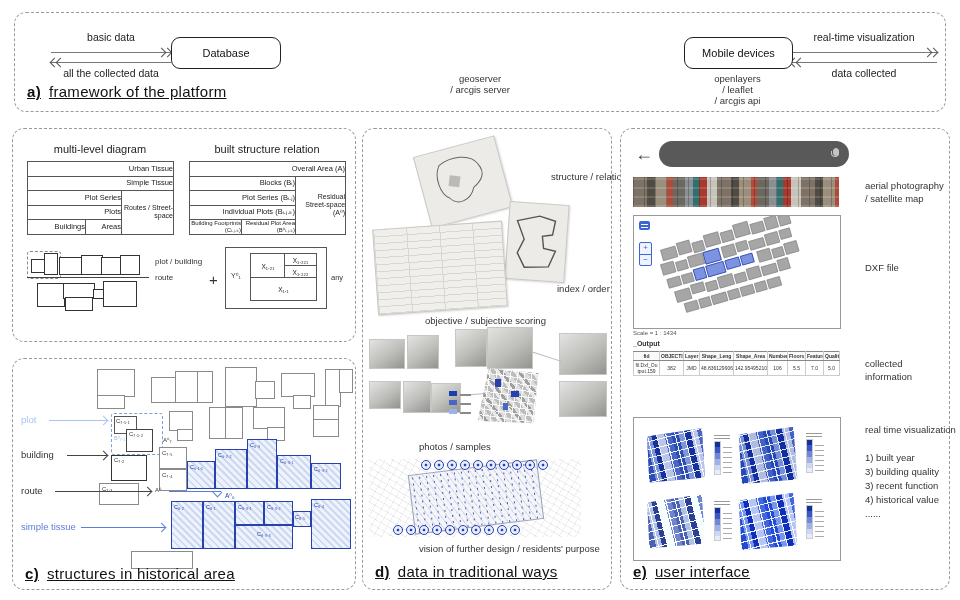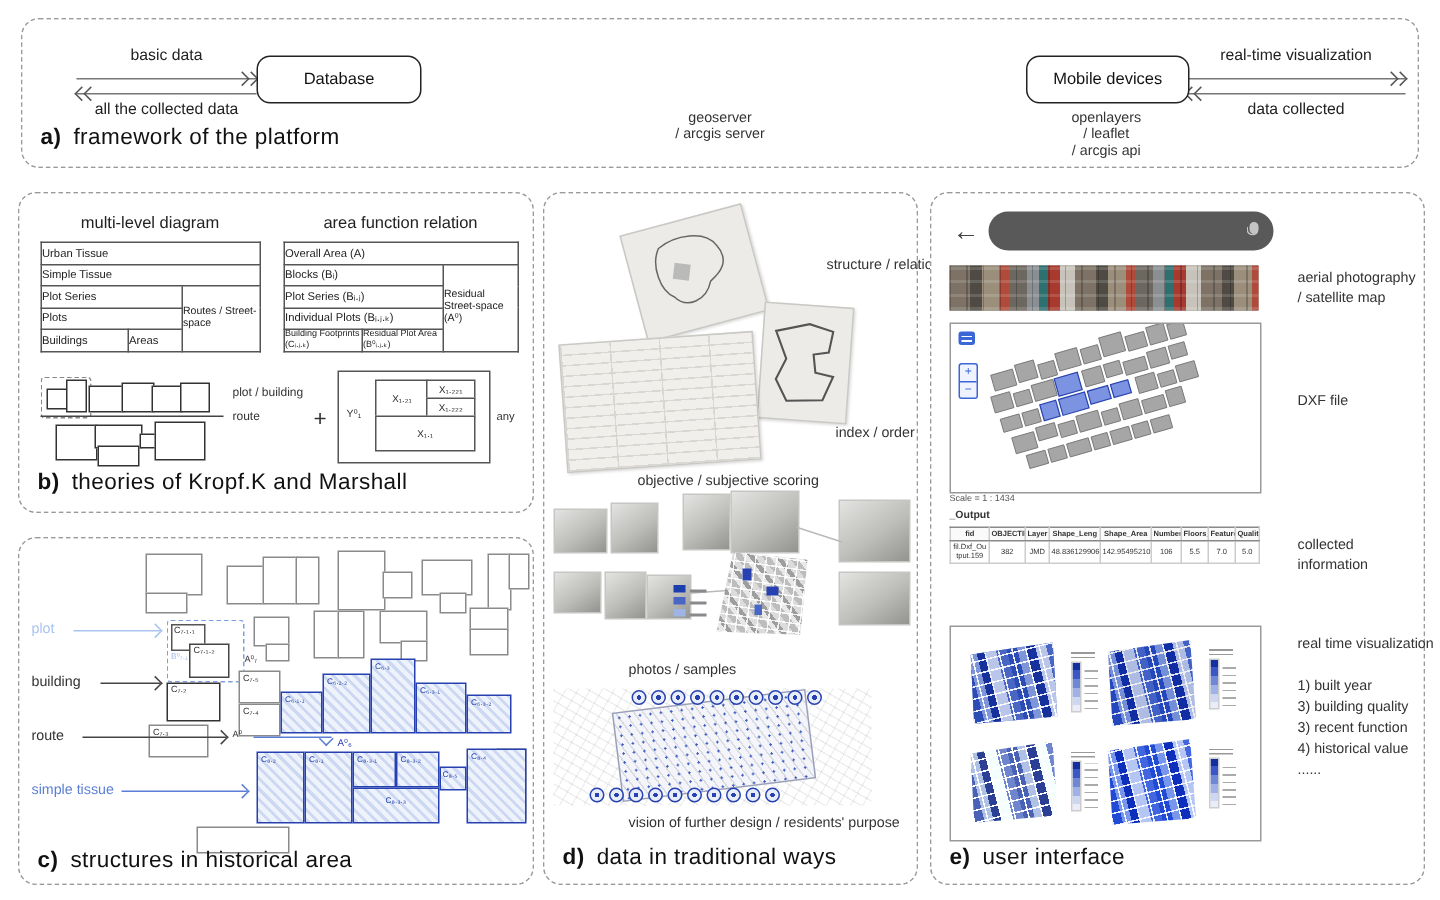--- a/index.html
+++ b/index.html
@@ -1,35 +1,35 @@
 <!DOCTYPE html>
 <html><head>
 <meta charset="utf-8">
 <style>
   html,body{margin:0;padding:0;background:#fff;}
   #stage{position:relative;width:960px;height:600px;background:#fff;
     font-family:"Liberation Sans","DejaVu Sans",sans-serif;color:#222;overflow:hidden;}
   .panel{position:absolute;border:1px dashed #9a9a9a;border-radius:12px;background:#fff;}
-  .cap{position:absolute;left:12px;font-size:15px;color:#111;letter-spacing:.3px;white-space:nowrap;}
+  .cap{position:absolute;left:12px;font-size:15px;color:#111;letter-spacing:.3px;white-space:nowrap;text-decoration:underline;}
   .cap b{font-weight:700;margin-right:8px;}
   
   .seg{position:absolute;top:0;height:100%;}
   .flabel{position:absolute;width:100%;text-align:center;font-size:10.5px;color:#222;white-space:nowrap;}
   .flabel.top{top:18px}.flabel.bot{top:54px}
   .hl{position:absolute;height:1px;background:#777;left:0;right:0;}
   .hl.t{top:39px}.hl.b{top:49px}
   .ch{position:absolute;width:6px;height:6px;border-top:1.4px solid;border-right:1.4px solid;top:-3px;}
   .ch.r{transform:rotate(45deg)}.ch.l{transform:rotate(225deg)}.ch.d{transform:rotate(135deg)}
   .nodebox{position:absolute;top:24px;height:30px;border:1.4px solid #222;border-radius:9px;
     display:flex;align-items:center;justify-content:center;font-size:11px;color:#111;background:#fff;z-index:2;}
   .nodesub{position:absolute;top:60px;text-align:center;font-size:9.5px;color:#333;line-height:11px;}
   .nodesub span{display:block;}
   
   table.bt{border-collapse:collapse;position:absolute;table-layout:fixed;background:#fff;}
-  .bt td{border:1px solid #555;text-align:left;font-size:7.5px;color:#222;padding:0;height:13.5px;overflow:hidden;line-height:8px;}
+  .bt td{border:1px solid #555;text-align:right;font-size:7.5px;color:#222;padding:0;height:13.5px;overflow:hidden;line-height:8px;}
   .bt td.tiny{font-size:6px;line-height:6.5px;}
   .bt td.side{font-size:7px;line-height:8px;}
   .tbl-title{position:absolute;font-size:11px;color:#222;text-align:center;white-space:nowrap;}
   .br{position:absolute;border:1px solid #333;background:#fff;}
   .dashbox{position:absolute;border:1px dashed #888;border-radius:3px;}
   .nbox{position:absolute;border:1px solid #555;background:#fff;display:flex;align-items:center;justify-content:center;font-size:6.5px;color:#222;}
   .slabel{position:absolute;font-size:8px;color:#333;white-space:nowrap;}
   
   .gb{position:absolute;border:1px solid #8a8a8a;background:#fff;}
   .hb{position:absolute;border:1.4px solid #2742b0;background:repeating-linear-gradient(45deg,#cdd8f2 0 2px,#eef2fb 2px 5px);}
@@ -141,21 +141,21 @@
           <span class="ch l" style="left:0"></span>
           <span class="ch l" style="left:6px"></span>
         </div>
       <div class="flabel bot">data collected</div>
     </div>
     <div class="cap" style="top:70px"><b>a)</b><span>framework of the platform</span></div>
   </div>
 
   <div class="panel" style="left:12px;top:128px;width:342px;height:212px">
     <div class="tbl-title" style="left:14px;top:14px;width:146px">multi-level diagram</div>
-    <div class="tbl-title" style="left:176px;top:14px;width:156px">area function relation</div>
+    <div class="tbl-title" style="left:176px;top:14px;width:156px">built structure relation</div>
     <table class="bt" style="left:14px;top:32px;width:146px">
       <colgroup>
           <col style="width:58px">
           <col style="width:36px">
           <col style="width:52px">
         </colgroup>
       <tbody>
           <tr>
             <td colspan="3">Urban Tissue</td>
           </tr>
@@ -222,21 +222,20 @@
     <div class="slabel" style="left:196px;top:142px;font-size:15px;color:#333">+</div>
 
     <div style="position:absolute;left:212px;top:118px;width:100px;height:60px;border:1px solid #555">
       <div class="slabel" style="left:5px;top:24px;font-size:7px">Y⁰₁</div>
       <div class="nbox" style="left:24px;top:5px;width:34px;height:24px">X₁.₂₁</div>
       <div class="nbox" style="left:58px;top:5px;width:31px;height:12px">X₁.₂₂₁</div>
       <div class="nbox" style="left:58px;top:17px;width:31px;height:12px">X₁.₂₂₂</div>
       <div class="nbox" style="left:24px;top:29px;width:65px;height:22px">X₁.₁</div>
     </div>
     <div class="slabel" style="left:318px;top:144px;font-size:7.5px">any</div>
-    <div class="cap" style="top:184px"><b>b)</b><span>theories of Kropf.K and Marshall</span></div>
   </div>
 
   <div class="panel" style="left:12px;top:358px;width:342px;height:230px">
 
     <div class="gb" style="left:84px;top:10px;width:36px;height:26px"></div>
       <div class="gb" style="left:84px;top:36px;width:26px;height:12px"></div>
     <div class="gb" style="left:138px;top:18px;width:24px;height:24px"></div>
       <div class="gb" style="left:162px;top:12px;width:22px;height:30px"></div>
       <div class="gb" style="left:184px;top:12px;width:14px;height:30px"></div>
     <div class="gb" style="left:212px;top:8px;width:30px;height:38px"></div>

